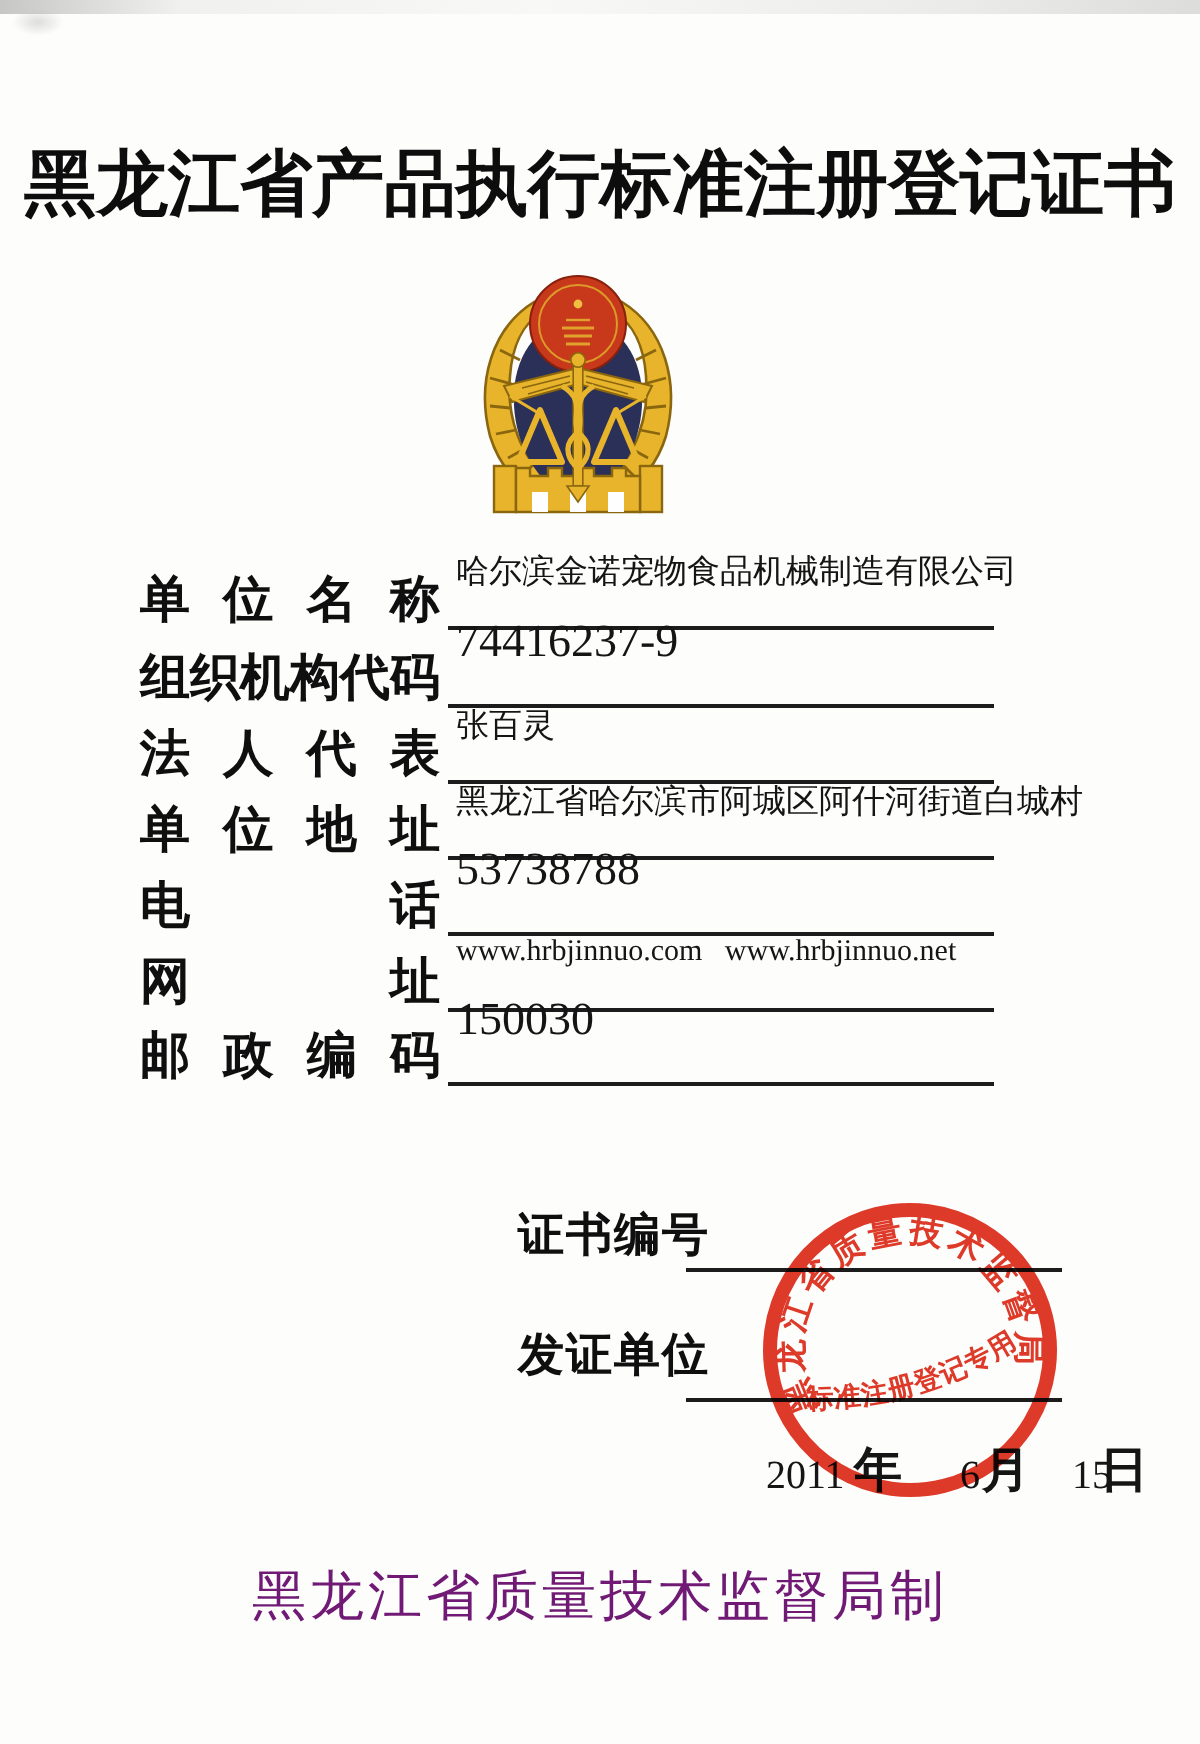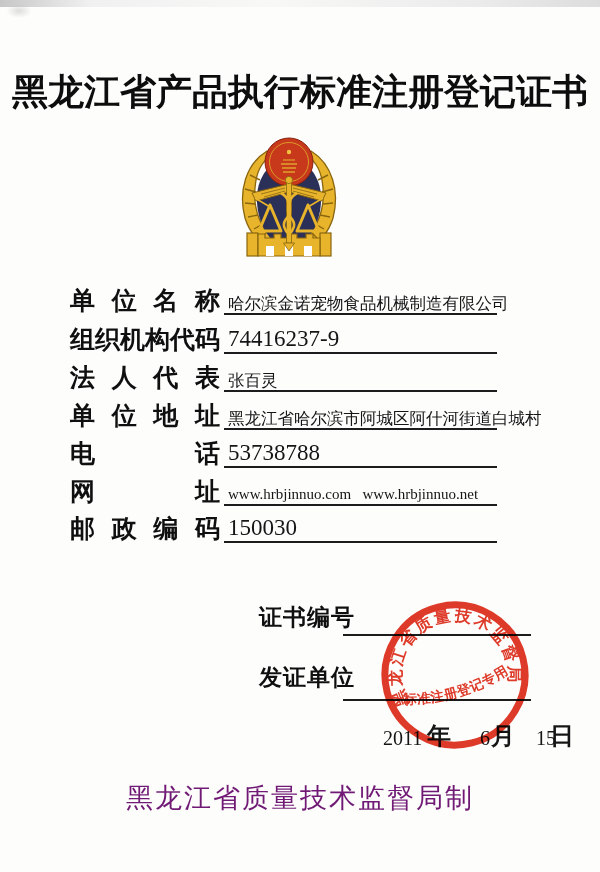--- a/index.html
+++ b/index.html
@@ -38,21 +38,21 @@
     font-size:25px;font-weight:bold;line-height:1;
     color:#0f0f0f;
   }
   .justify{display:flex;justify-content:space-between;}
   .field-line{
     position:absolute;left:224px;bottom:0;width:273px;height:31px;
     border-bottom:2px solid #1c1c1c;
     display:flex;align-items:flex-end;
     white-space:pre;
   }
-  .field-value{display:block;padding:0 0 1px 4px;line-height:1.05;white-space:pre;}
+  .field-value{display:block;padding:0 0 19px 4px;line-height:1.05;white-space:pre;}
   .v-cjk{font-size:16.5px;}
   .v-num{font-size:23px;}
   .v-url{font-size:15px;font-family:Liberation Serif, serif;}
   
   .sec-label{
     position:absolute;
     font-size:23px;font-weight:bold;letter-spacing:1px;line-height:1;
     color:#0f0f0f;
   }
   .sec-line{

